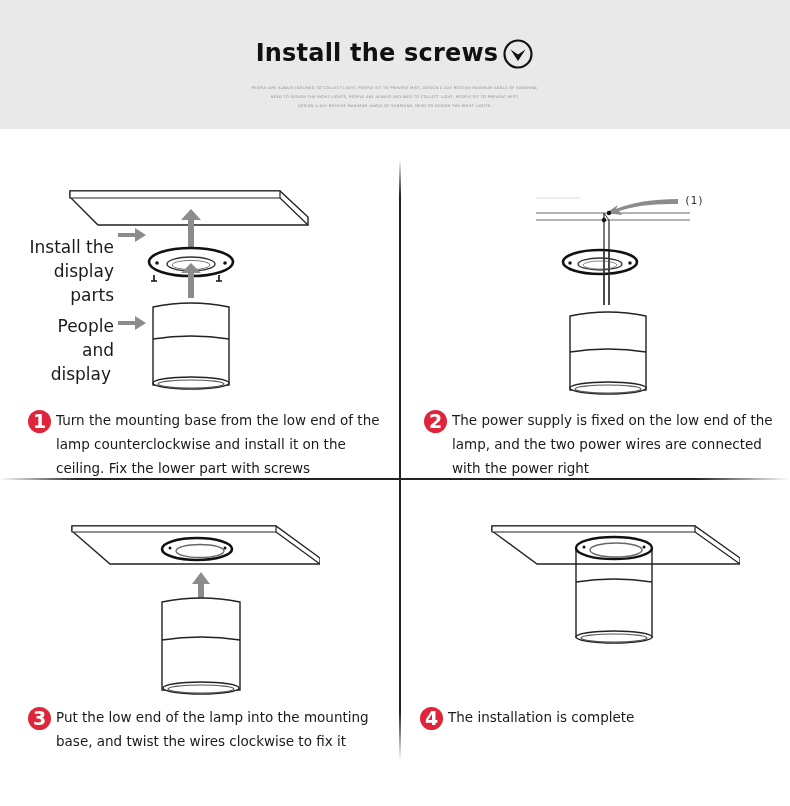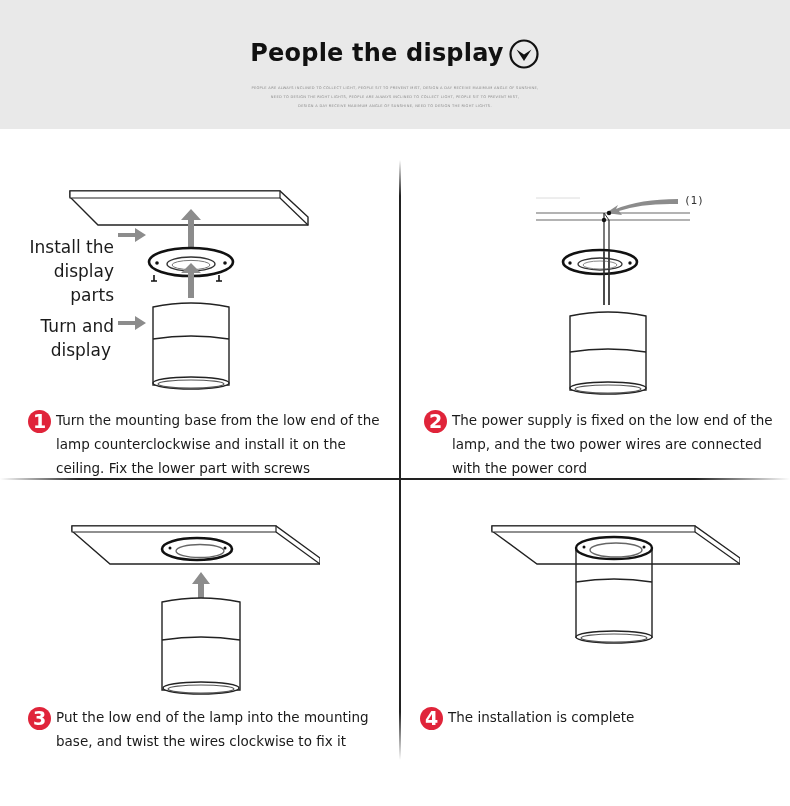--- a/index.html
+++ b/index.html
@@ -56,21 +56,21 @@
     .step-text {
       font-size: 13.5px; line-height: 24px; color: #1a1a1a;
       font-family: "DejaVu Sans", sans-serif;
     }
   </style>
 </head>
 <body>
 
 <div class="header">
   <div class="title-row">
-    <span class="title">People the display</span>
+    <span class="title">Install the screws</span>
     <svg class="title-icon" viewBox="0 0 32 32">
       <circle cx="16" cy="16" r="13.5" fill="none" stroke="#111" stroke-width="2.2"></circle>
       <path d="M8.5 11.5 L16 23 L23.5 11.5 L16 16.5 Z" fill="#111"></path>
     </svg>
   </div>
   <div class="subtitle">
     <div>People are always inclined to collect light, people sit to prevent mist, design a day receive maximum angle of sunshine,</div>
     <div>need to design the right lights, people are always inclined to collect light, people sit to prevent mist,</div>
     <div>design a day receive maximum angle of sunshine, need to design the right lights.</div>
   </div>
@@ -104,21 +104,21 @@
   <path d="M93 122 Q131 114 169 122 L169 200 L93 200 Z" fill="#fff" stroke="#222" stroke-width="1.4"></path>
   <path d="M93 154 Q131 148 169 154" fill="none" stroke="#222" stroke-width="1.4"></path>
   <ellipse cx="131" cy="198" rx="38" ry="6" fill="#fff" stroke="#222" stroke-width="1.4"></ellipse>
   <ellipse cx="131" cy="199" rx="33" ry="4" fill="none" stroke="#555" stroke-width="1.2"></ellipse>
 </svg>
 <div class="label" style="left:22px; top:235px; width:92px;">
   <div>Install the</div>
   <div>display parts</div>
 </div>
 <div class="label" style="left:22px; top:314px; width:92px;">
-  <div>Turn and</div>
+  <div>People and</div>
   <div style="padding-right:3px;">display</div>
 </div>
 <div class="step" style="left:28px; top:408px; width:368px;">
   <span class="badge">1</span>
   <span class="step-text">Turn the mounting base from the low end of the lamp counterclockwise and install it on the ceiling. Fix the lower part with screws</span>
 </div>
 
 <svg class="illus" style="left:530px; top:190px;" width="190" height="205" viewBox="0 0 190 205">
 
   <line x1="6" y1="23" x2="160" y2="23" stroke="#9a9a9a" stroke-width="1.4"></line>
@@ -143,21 +143,21 @@
   <line x1="79" y1="62" x2="79" y2="115" stroke="#333" stroke-width="1.3"></line>
 
   <path d="M40 126 Q78 118 116 126 L116 200 L40 200 Z" fill="#fff" stroke="#222" stroke-width="1.4"></path>
   <path d="M40 162 Q78 156 116 162" fill="none" stroke="#222" stroke-width="1.4"></path>
   <ellipse cx="78" cy="198" rx="38" ry="6" fill="#fff" stroke="#222" stroke-width="1.4"></ellipse>
   <ellipse cx="78" cy="199" rx="33" ry="4" fill="none" stroke="#555" stroke-width="1.2"></ellipse>
 </svg>
 <div style="position:absolute; left:684px; top:194px; font-family:'DejaVu Sans Mono', monospace; font-size:11px; color:#333;">(1)</div>
 <div class="step" style="left:424px; top:408px; width:362px;">
   <span class="badge">2</span>
-  <span class="step-text">The power supply is fixed on the low end of the lamp, and the two power wires are connected with the power cord</span>
+  <span class="step-text">The power supply is fixed on the low end of the lamp, and the two power wires are connected with the power right</span>
 </div>
 
 <svg class="illus" style="left:70px; top:520px;" width="250" height="175" viewBox="0 0 250 175">
 
   <path d="M2 6 L2 11 L40 44 L250 44 L250 38 L206 6 Z" fill="#fff" stroke="#222" stroke-width="1.4"></path>
   <path d="M2 6 L206 6 L206 12 L2 12 Z" fill="#fff" stroke="#222" stroke-width="1.2"></path>
   <path d="M206 12 L250 44" stroke="#222" stroke-width="1.2"></path>
 
   <ellipse cx="127" cy="29" rx="35" ry="11" fill="#fff" stroke="#111" stroke-width="2.6"></ellipse>
   <ellipse cx="130" cy="31" rx="24" ry="6.5" fill="#fff" stroke="#666" stroke-width="1.3"></ellipse>

